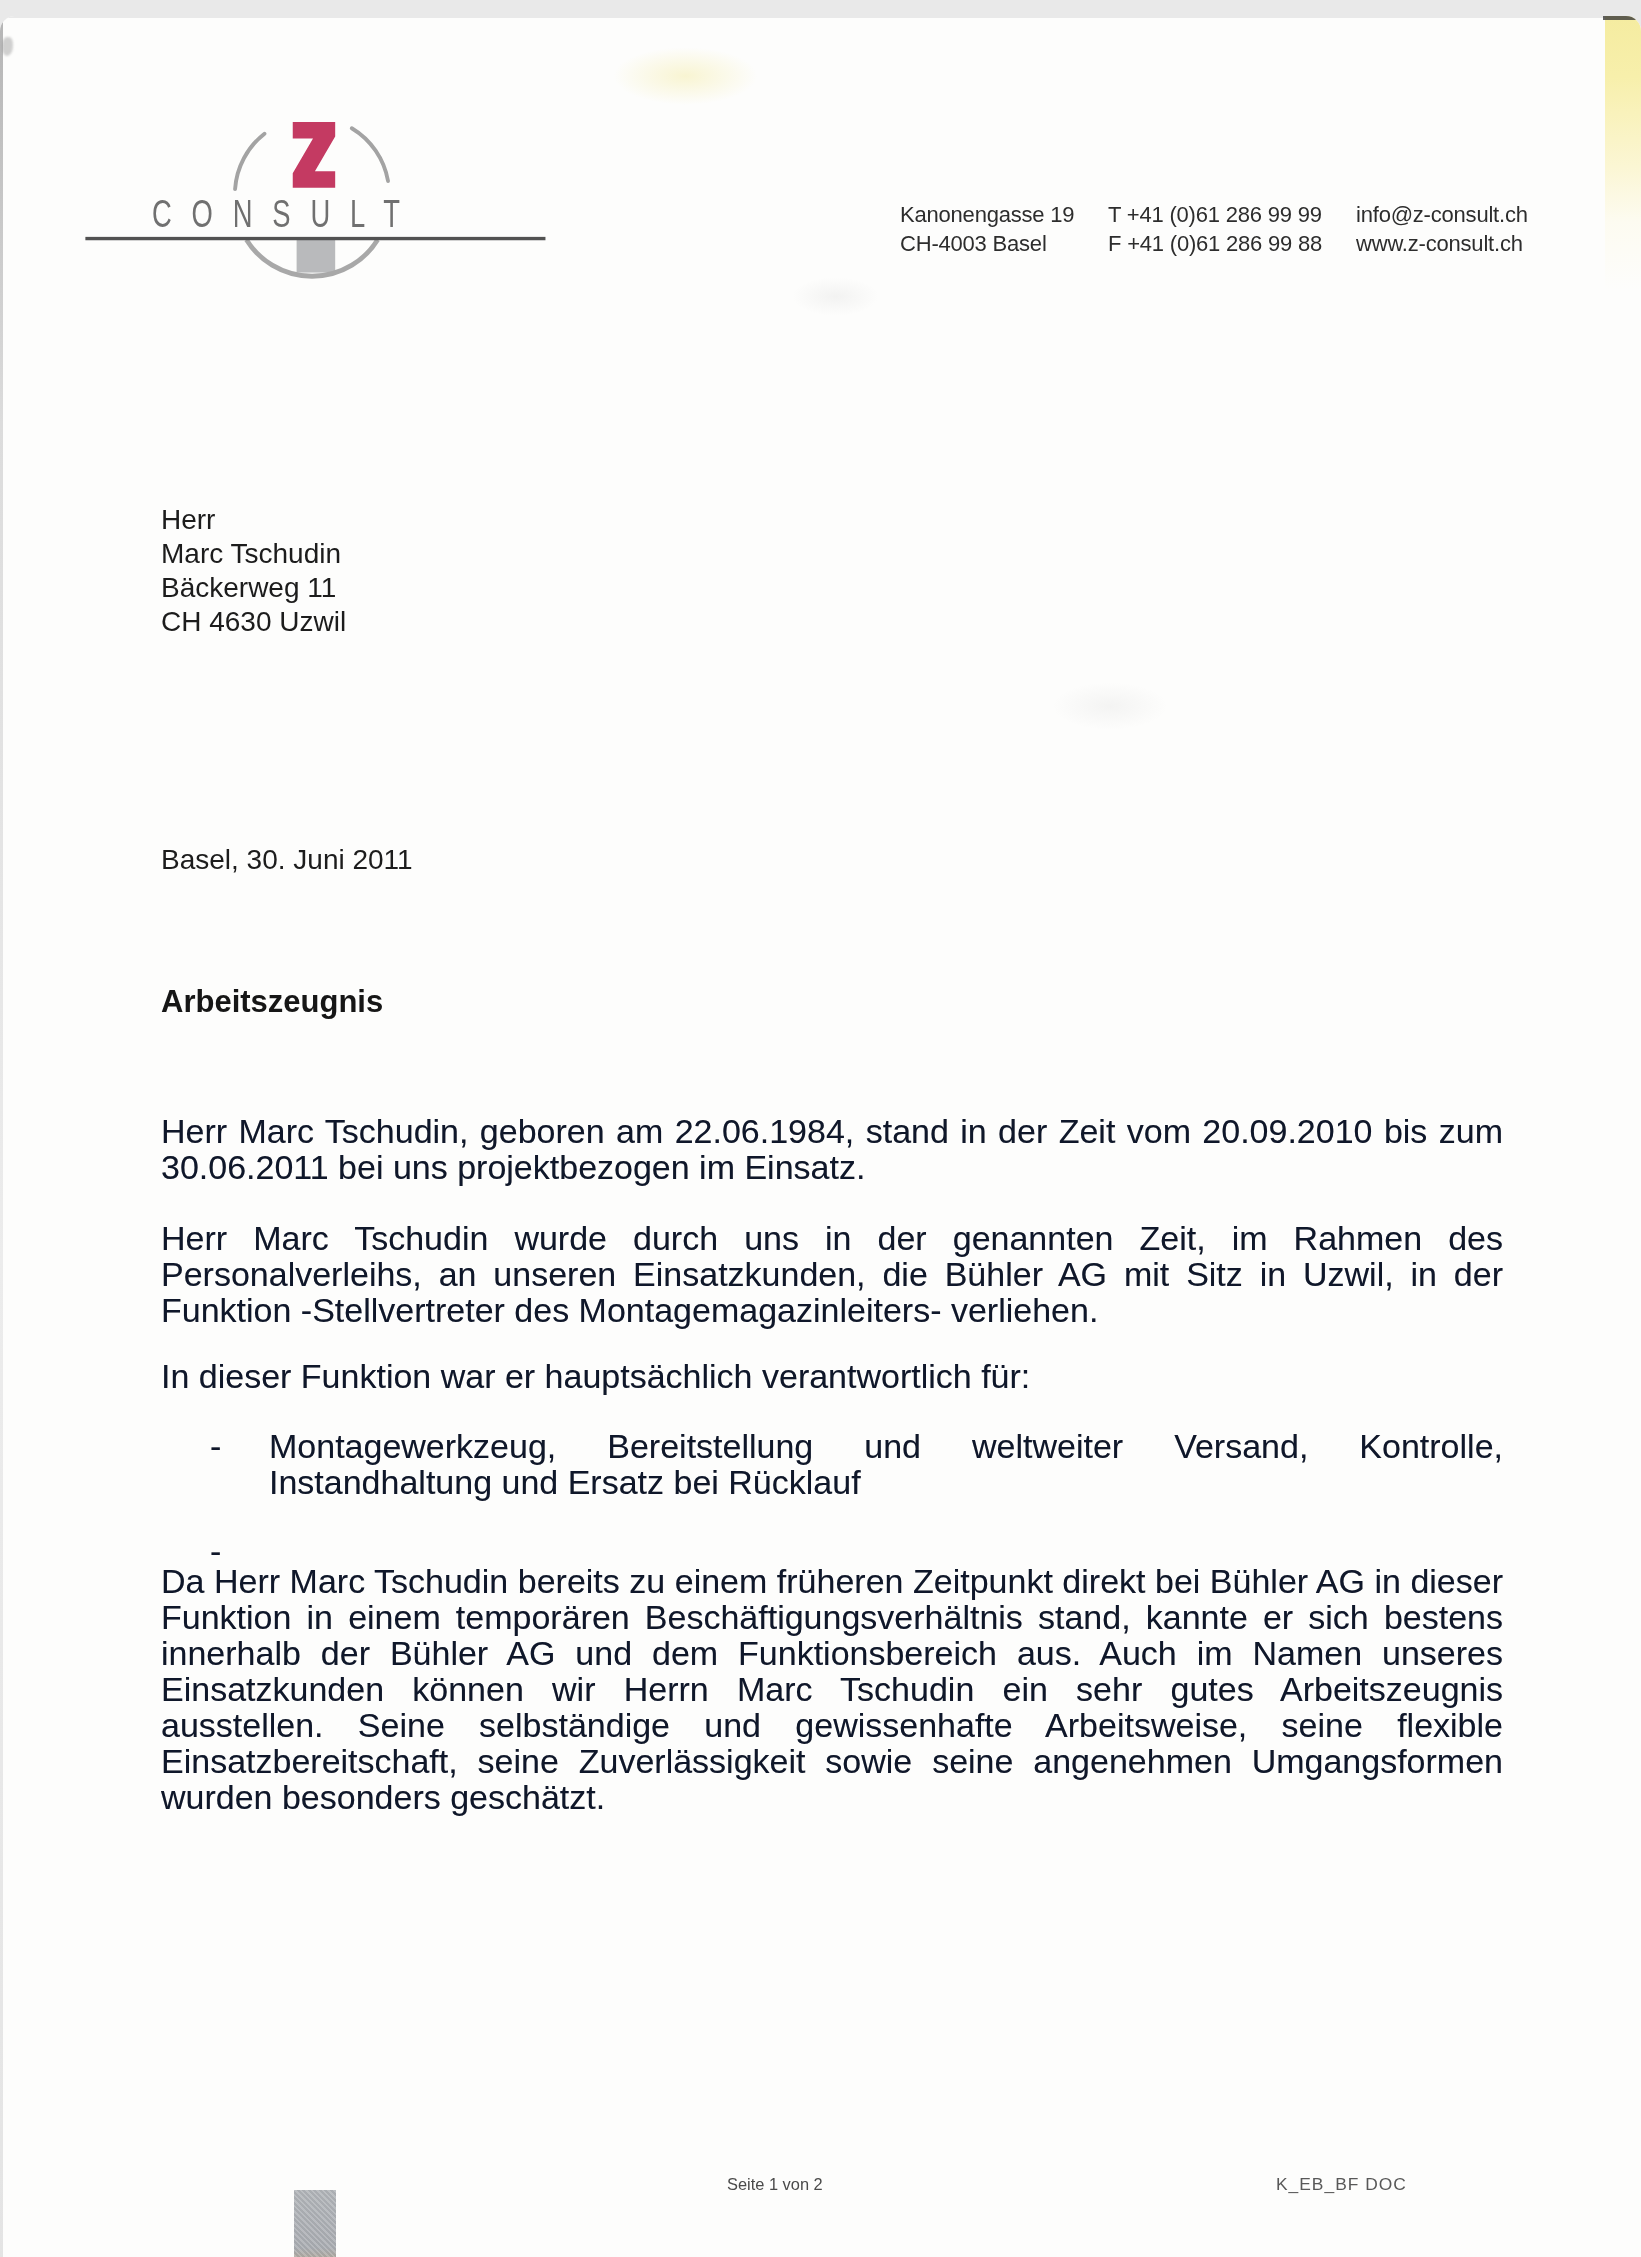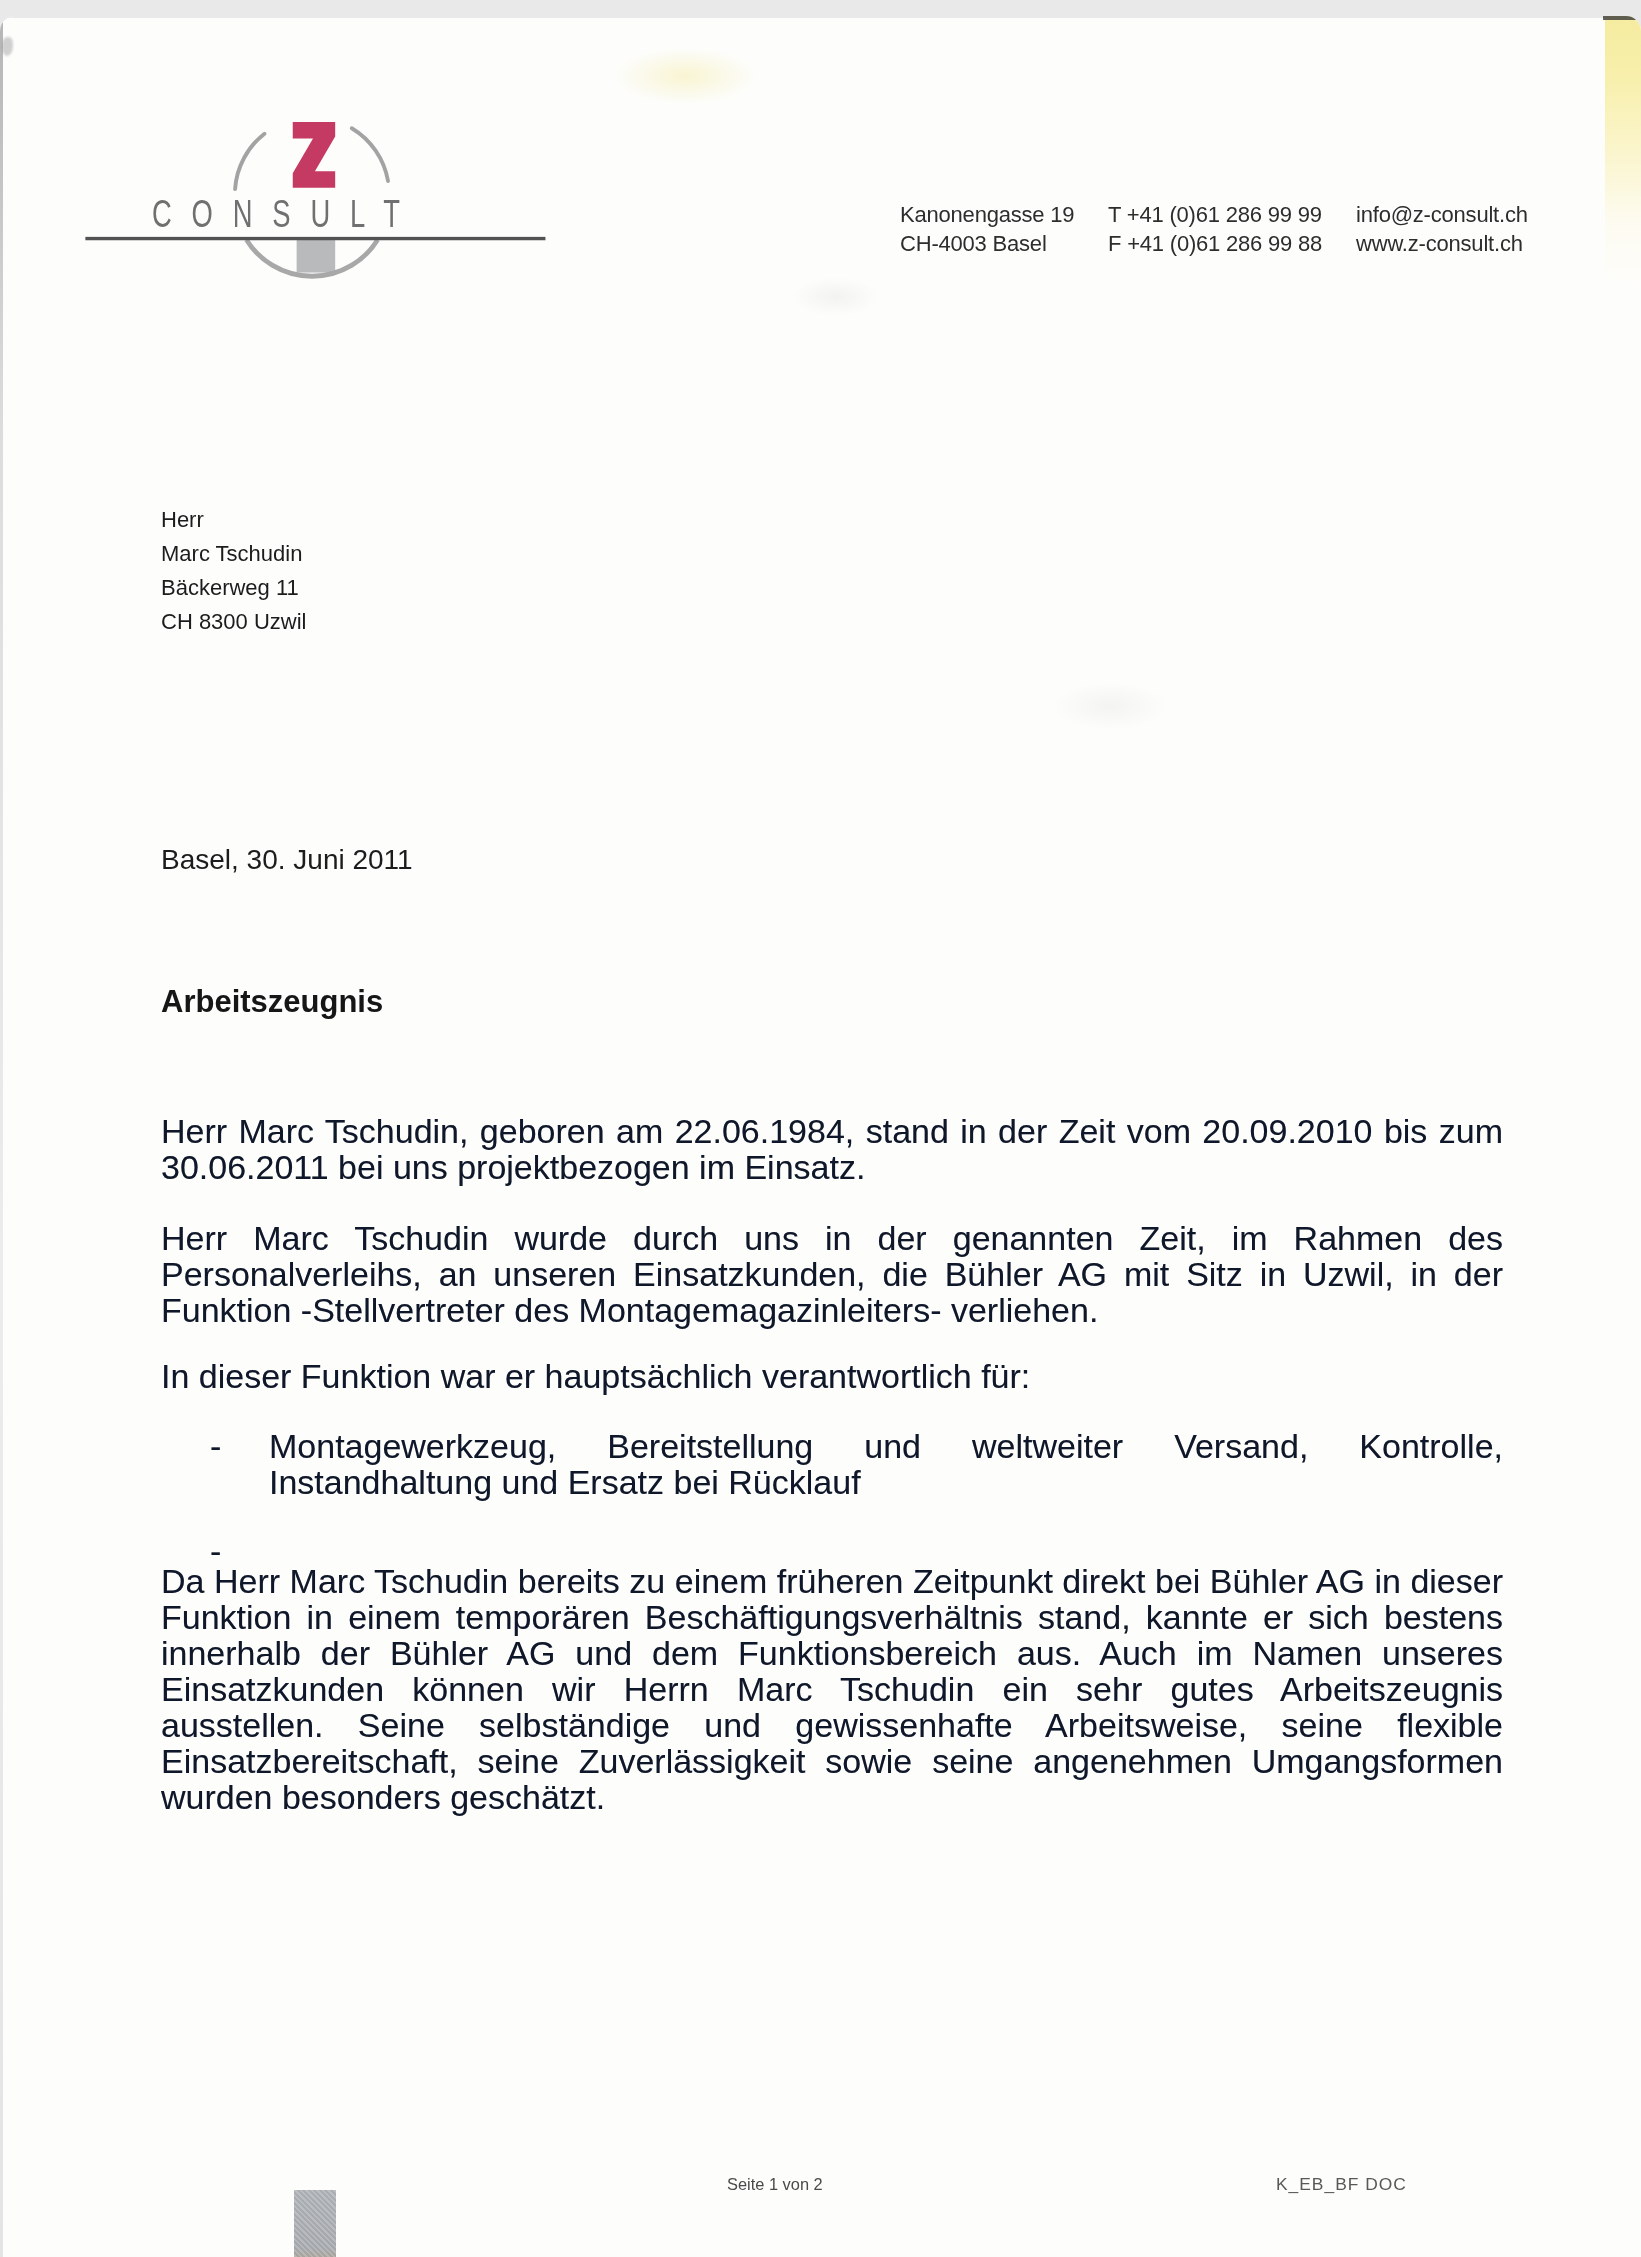--- a/index.html
+++ b/index.html
@@ -29,21 +29,21 @@
     background:repeating-linear-gradient(45deg,rgba(255,255,255,.12) 0 1.9px,rgba(90,95,100,.10) 1.9px 3.9px);}
   
   .logo-svg{position:absolute;left:0;top:0;}
   .contact-col{position:absolute;top:184px;font-size:22px;line-height:29px;color:#2d2d2d;
     letter-spacing:-0.2px;}
   .contact-col div{white-space:nowrap;}
   .col-address{left:900px;}
   .col-phone{left:1108px;}
   .col-web{left:1356px;}
   
-  .recipient{position:absolute;left:161px;top:487px;font-size:22px;line-height:34px;}
+  .recipient{position:absolute;left:161px;top:487px;font-size:28px;line-height:34px;}
   .dateline{position:absolute;left:161px;top:828px;font-size:28px;}
   .subject{position:absolute;left:161px;top:968px;font-size:31px;font-weight:bold;margin:0;color:#161616;}
   .letter-body{position:absolute;left:161px;top:1097px;width:1342px;
     font-size:34px;line-height:36px;color:#0f172a;
     text-shadow:0 0 0.5px rgba(40,40,40,.35);}
   .letter-body p{margin:0;text-align:justify;}
   .p1{margin-bottom:35px !important;}
   .p2{margin-bottom:28px !important;}
   .p3{margin-bottom:30px !important;}
   .p4{margin-bottom:34px !important;text-align:left;}
@@ -100,21 +100,21 @@
     <div class="contact-col col-web">
       <div>info@z-consult.ch</div>
       <div>www.z-consult.ch</div>
     </div>
   </header>
 
   <div class="recipient">
     <div>Herr</div>
     <div>Marc Tschudin</div>
     <div>Bäckerweg 11</div>
-    <div>CH 8300 Uzwil</div>
+    <div>CH 4630 Uzwil</div>
   </div>
 
   <div class="dateline">Basel, 30. Juni 2011</div>
 
   <h1 class="subject">Arbeitszeugnis</h1>
 
   <div class="letter-body">
     <p class="p1">Herr Marc Tschudin, geboren am 22.06.1984, stand in der Zeit vom 20.09.2010 bis zum 30.06.2011 bei uns projektbezogen im Einsatz.</p>
     <p class="p3">Herr Marc Tschudin wurde durch uns in der genannten Zeit, im Rahmen des Personalverleihs, an unseren Einsatzkunden, die Bühler AG mit Sitz in Uzwil, in der Funktion -Stellvertreter des Montagemagazinleiters- verliehen.</p>
     <p class="p4">In dieser Funktion war er hauptsächlich verantwortlich für:</p>

